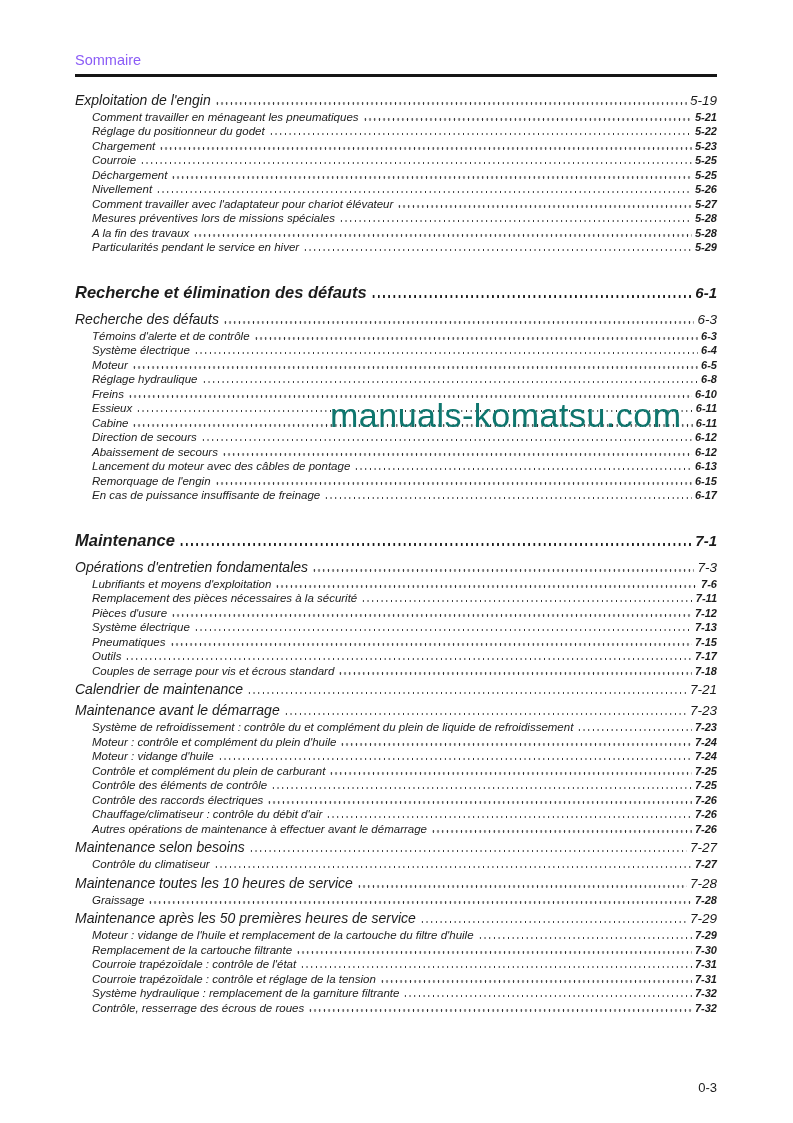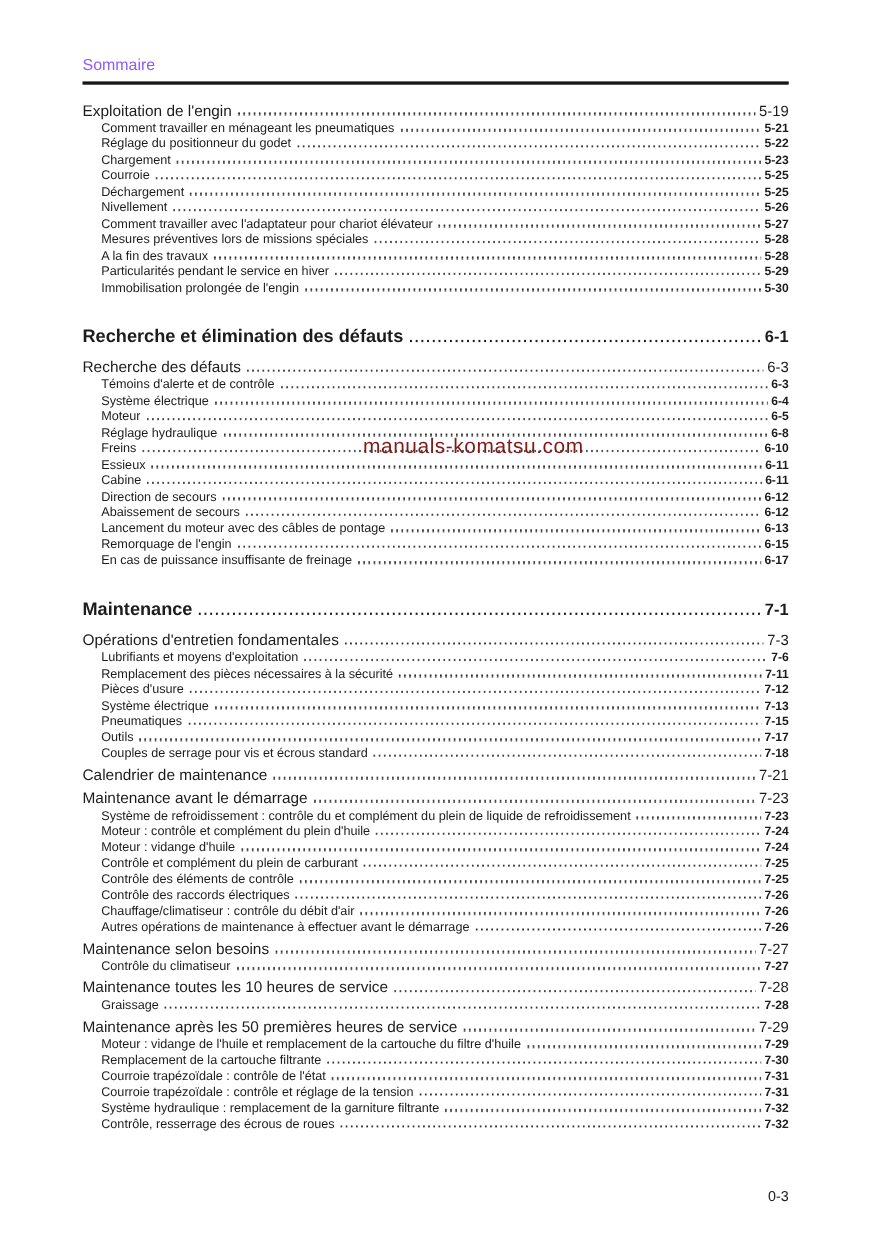--- a/index.html
+++ b/index.html
@@ -26,20 +26,21 @@
     line-height: 16px;
     color: #8b5cf6;
   }
   .header-rule {
     margin-top: 6px;
     height: 2.6px;
     background: #161616;
   }
   .toc {
     margin-top: 14px;
+    font-style: italic;
   }
   .row {
     display: flex;
     align-items: baseline;
     white-space: nowrap;
   }
   .row .dots {
     flex: 1;
     height: 2.2px;
     margin: 0 3px 0 4px;
@@ -77,23 +78,23 @@
     padding-left: 17px;
   }
   .row.sub .page {
     font-weight: bold;
     font-size: 11px;
   }
   .watermark {
     position: absolute;
     left: 330px;
     top: 396px;
-    font-size: 19px;
+    font-size: 34px;
     letter-spacing: 0.5px;
-    color: #7f1d1d;
+    color: #0f766e;
     z-index: 5;
   }
   .footer-page {
     position: absolute;
     top: 1080px;
     right: 76px;
     font-size: 13px;
     color: #1c1c1c;
   }
 </style>
@@ -152,25 +153,20 @@
       <div class="row sub">
         <span class="label">A la fin des travaux</span>
         <span class="dots"></span>
         <span class="page">5-28</span>
       </div>
       <div class="row sub">
         <span class="label">Particularités pendant le service en hiver</span>
         <span class="dots"></span>
         <span class="page">5-29</span>
       </div>
-      <div class="row sub">
-        <span class="label">Immobilisation prolongée de l'engin</span>
-        <span class="dots"></span>
-        <span class="page">5-30</span>
-      </div>
       <div class="row chapter">
         <span class="label">Recherche et élimination des défauts</span>
         <span class="dots"></span>
         <span class="page">6-1</span>
       </div>
       <div class="row section">
         <span class="label">Recherche des défauts</span>
         <span class="dots"></span>
         <span class="page">6-3</span>
       </div>

